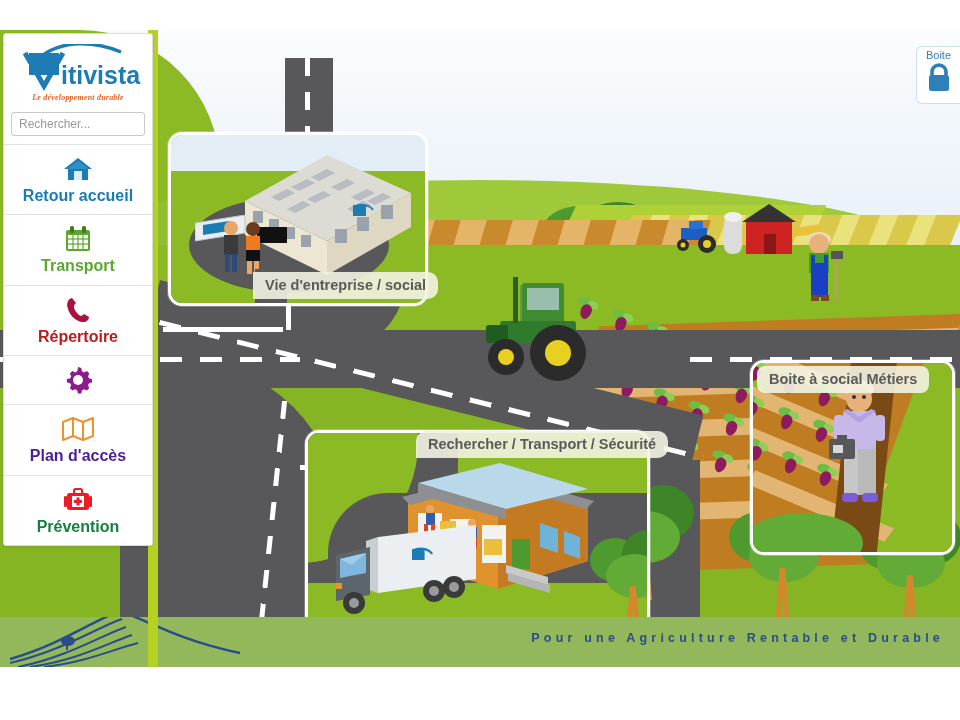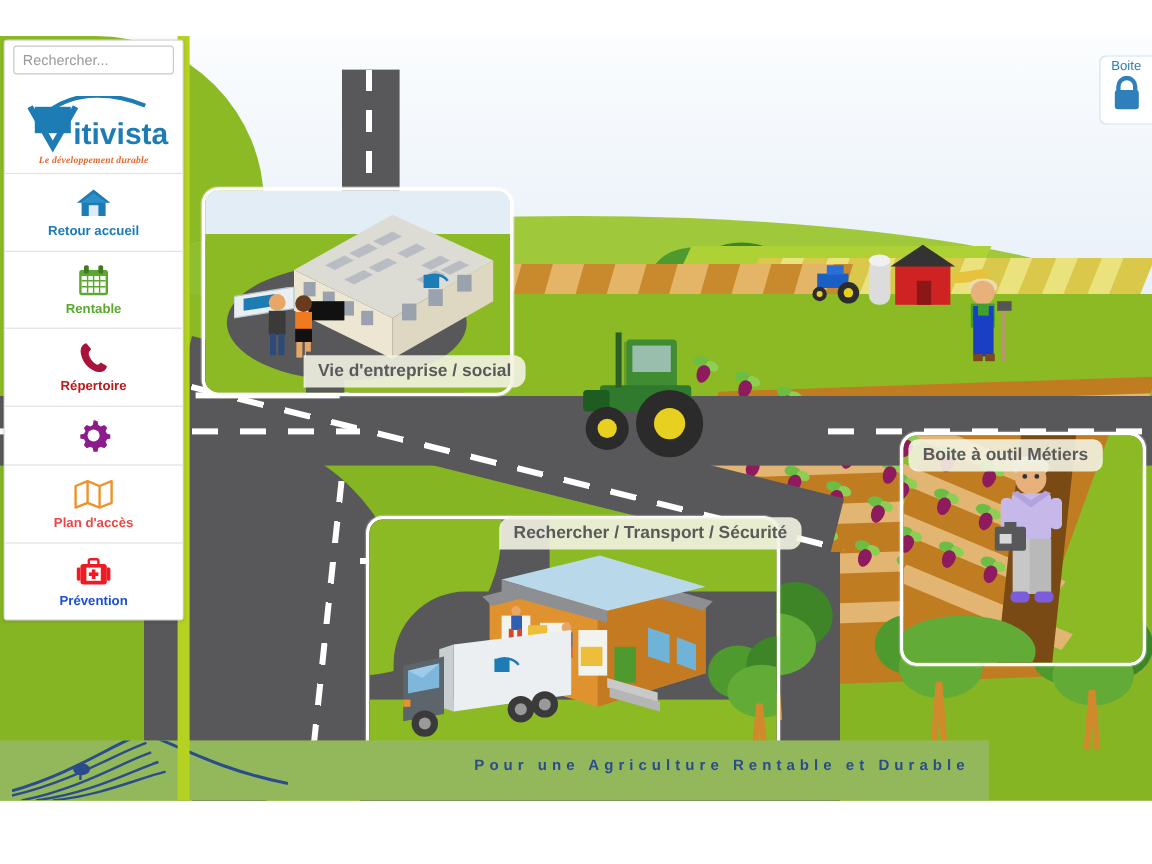--- a/index.html
+++ b/index.html
@@ -155,30 +155,30 @@
   .hotspot .hlabel{
     position:absolute;
     background: rgba(243,243,226,0.90);
     color:#5a5a5a;
     font-weight:bold;
     font-size:14.5px;
     padding:5px 12px 6px 12px;
     white-space:nowrap;
     border-radius: 0 10px 10px 0;
   }
-  #hs-vie  { left:168px; top:126px; width:260px; height:174px; }
+  #hs-vie  { left:168px; top:102px; width:260px; height:174px; }
   #hs-vie .hlabel { left:82px; bottom:4px; }
   #hs-log  { left:305px; top:400px; width:345px; height:220px; }
   #hs-log .hlabel { left:108px; top:-2px; border-radius:10px 10px 10px 0;}
   #hs-box  { left:750px; top:330px; width:205px; height:195px; }
   #hs-box .hlabel { left:4px; top:3px; border-radius:8px; }
 
   
   #footer-ribbon{
-    position:absolute; left:0; bottom:0; width:824px; height:50px;
+    position:absolute; left:0; bottom:0; width:960px; height:50px;
     background:#93b85c; z-index:25; overflow:hidden;padding-left:32px;
   }
   #footer-ribbon .tagline{
     position:absolute; right:16px; top:14px;
     color:#2b4c8c; font-size:12.5px; font-weight:bold;
     letter-spacing: 4.2px;
   }
   #footer-ribbon .hillart{
     position:absolute; left:10px; top:-16px; width:230px; height:66px;
   }
@@ -213,21 +213,21 @@
   #search-input::placeholder{ color:#9a9a9a; }
   .menu-item{
     border-top:1px solid #e2e2e2;
     background:#fff;
     padding:9px 4px 9px 4px;
     text-align:center; cursor:pointer;
   }
   .menu-item:first-of-type{ border-top:4px solid #eeeeee; }
   .menu-icon{ height:30px; display:flex; align-items:center; justify-content:center; }
   .menu-label{
-    font-size:11px; font-weight:bold; line-height:1.15; margin-top:3px;
+    font-size:16px; font-weight:bold; line-height:1.15; margin-top:3px;
   }
 
   
   #admin-btn{
     position:absolute; right:0px; top:46px; width:44px; height:58px;
     background:#ffffff;
     border:1px solid #cfe0ec;
     border-right:none;
     border-radius:6px 0 0 6px;
     z-index:70; cursor:pointer;
@@ -723,21 +723,21 @@
           <rect x="29" y="72" width="32" height="46" fill="#b9b9b9"></rect>
           <rect x="29" y="72" width="14" height="46" fill="#c7c7c7"></rect>
           <rect x="27" y="116" width="16" height="9" rx="4" fill="#7b5ddb"></rect>
           <rect x="47" y="116" width="16" height="9" rx="4" fill="#7b5ddb"></rect>
           <rect x="14" y="62" width="26" height="20" rx="2" fill="#58585a"></rect>
           <rect x="22" y="58" width="10" height="5" fill="#58585a"></rect>
           <rect x="18" y="68" width="10" height="8" fill="#d8d8d8"></rect>
         </svg>
         <div style="position:absolute;left:-10px;top:150px;width:120px;height:60px;background:#62ab37;border-radius:50%;"></div>
       </div>
-      <div class="hlabel">Boite à outil Métiers</div>
+      <div class="hlabel">Boite à social Métiers</div>
     </div>
 
     <div id="greenbar"></div>
 
     <div id="footer-ribbon">
       <svg class="hillart" viewBox="0 0 230 66">
         <path d="M0,58 C50,44 86,18 110,10 C134,18 170,40 230,52" fill="none" stroke="#2b4c8c" stroke-width="2.5"></path>
         <path d="M0,62 C52,50 88,26 112,18" fill="none" stroke="#2b4c8c" stroke-width="2"></path>
         <path d="M8,66 C58,56 92,34 116,26" fill="none" stroke="#2b4c8c" stroke-width="2"></path>
         <path d="M20,66 C66,60 98,42 122,34" fill="none" stroke="#2b4c8c" stroke-width="2"></path>
@@ -750,36 +750,36 @@
           <ellipse cx="58" cy="40" rx="7" ry="5"></ellipse>
             <rect x="56" y="43" width="2" height="6"></rect>
         </g>
       </svg>
       <div class="tagline">Pour une Agriculture Rentable et Durable</div>
     </div>
   </div>
 
   <div id="sidebar">
 
-    <div id="search-row">
-      <input id="search-input" type="text" placeholder="Rechercher..." style="">
-
-    </div>
-
     <div id="logo-box">
       <div class="logo-wrap">
         <svg width="126" height="52" viewBox="0 0 126 52">
           <path d="M8,30 L22,30 L22,10 L48,10 L48,30 L62,30" fill="none"></path>
           <rect x="14" y="9" width="30" height="22" fill="#1d7cb4"></rect>
           <path d="M10,9 L29,42 L48,9" fill="none" stroke="#1d7cb4" stroke-width="5"></path>
           <path d="M24,14 C48,-6 82,-2 106,8" fill="none" stroke="#1d7cb4" stroke-width="3.4"></path>
           <text x="46" y="40" font-family="Liberation Sans, sans-serif" font-size="25" font-weight="bold" fill="#1d7cb4">itivista</text>
         </svg>
       </div>
       <div class="logo-tag">Le développement durable</div>
+    </div>
+
+    <div id="search-row">
+      <input id="search-input" type="text" placeholder="Rechercher..." style="">
+
     </div>
 
     <div class="menu-item">
       <div class="menu-icon">
         <svg width="30" height="26" viewBox="0 0 30 26">
           <polygon points="15,2 29,13 25,13 25,24 5,24 5,13 1,13" fill="#1d7cb4"></polygon>
           <rect x="11" y="15" width="8" height="9" fill="#ffffff" opacity=".85"></rect>
           <polygon points="15,5 26,13 4,13" fill="#2f8fc9"></polygon>
         </svg>
       </div>
@@ -795,21 +795,21 @@
             <line x1="9" y1="10" x2="9" y2="24"></line>
               <line x1="14" y1="10" x2="14" y2="24"></line>
             <line x1="19" y1="10" x2="19" y2="24"></line>
             <line x1="4" y1="14" x2="24" y2="14"></line>
               <line x1="4" y1="19" x2="24" y2="19"></line>
           </g>
           <rect x="6" y="1" width="4" height="7" rx="1.6" fill="#3f7a1f"></rect>
           <rect x="18" y="1" width="4" height="7" rx="1.6" fill="#3f7a1f"></rect>
         </svg>
       </div>
-      <div class="menu-label" style="color:#5aa82e">Rentable</div>
+      <div class="menu-label" style="color:#5aa82e">Transport</div>
     </div>
 
     <div class="menu-item">
       <div class="menu-icon">
         <svg width="26" height="28" viewBox="0 0 26 28">
           <path d="M7,2 C3,3 1,7 3,13 C5,20 11,25 17,26 C21,26.6 24,24 24,21 L19,18 C17,20 16,20.5 14,19 C11.5,17 9.5,14 9,11.5 C8.7,9.5 9.5,8.5 11,7 Z" fill="#a8123b"></path>
         </svg>
       </div>
       <div class="menu-label" style="color:#b91c1c">Répertoire</div>
     </div>
@@ -826,37 +826,37 @@
     <div class="menu-item">
       <div class="menu-icon">
         <svg width="34" height="26" viewBox="0 0 34 26">
           <g fill="none" stroke="#f0922b" stroke-width="2" stroke-linejoin="round">
             <path d="M2,6 L12,2 L22,6 L32,2 L32,20 L22,24 L12,20 L2,24 Z"></path>
             <line x1="12" y1="2" x2="12" y2="20"></line>
             <line x1="22" y1="6" x2="22" y2="24"></line>
           </g>
         </svg>
       </div>
-      <div class="menu-label" style="color:#ef4444">Plan d'accès</div>
+      <div class="menu-label" style="color:#4c1d95">Plan d'accès</div>
     </div>
 
 
     <div class="menu-item">
       <div class="menu-icon">
         <svg width="30" height="26" viewBox="0 0 30 26">
           <rect x="4" y="6" width="22" height="17" rx="2.5" fill="#ee1b24"></rect>
           <rect x="11" y="2" width="8" height="5" rx="1.5" fill="none" stroke="#ee1b24" stroke-width="2"></rect>
           <rect x="9" y="9" width="12" height="11" fill="#ffffff"></rect>
           <rect x="13.5" y="10.5" width="3" height="8" fill="#ee1b24"></rect>
           <rect x="11" y="13" width="8" height="3" fill="#ee1b24"></rect>
           <rect x="1" y="9" width="3" height="11" rx="1.2" fill="#ee1b24"></rect>
           <rect x="26" y="9" width="3" height="11" rx="1.2" fill="#ee1b24"></rect>
         </svg>
       </div>
-      <div class="menu-label" style="color:#1d4ed8">Prévention</div>
+      <div class="menu-label" style="color:#15803d">Prévention</div>
     </div>
   </div>
 
   <div id="admin-btn">
     <div class="alabel">Boite</div>
     <svg width="26" height="30" viewBox="0 0 26 30" style="margin-top:2px;">
       <path d="M6,13 L6,9 a7,7 0 0 1 14,0 L20,13" fill="none" stroke="#2f7fba" stroke-width="3.6"></path>
       <rect x="3" y="12" width="20" height="16" rx="2.5" fill="#2f7fba"></rect>
     </svg>
   </div>

